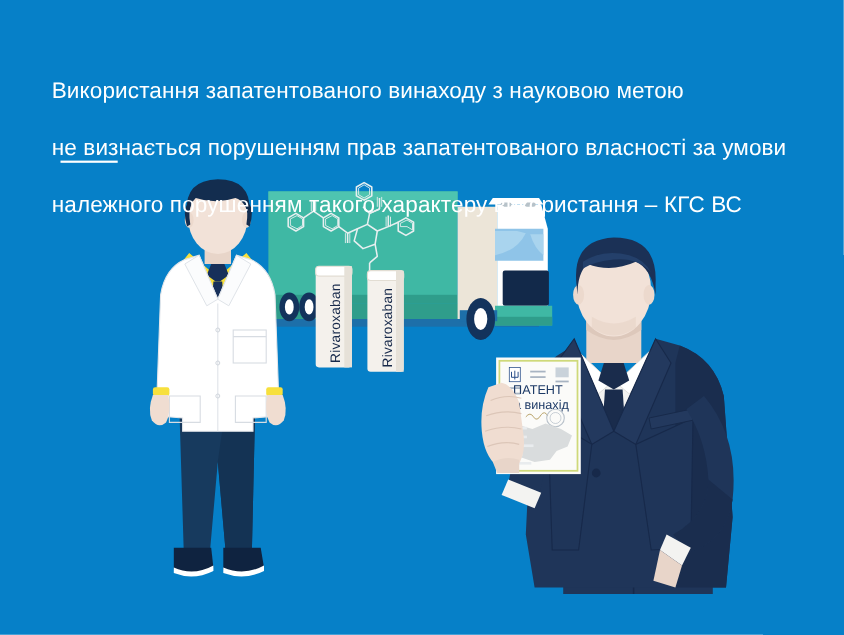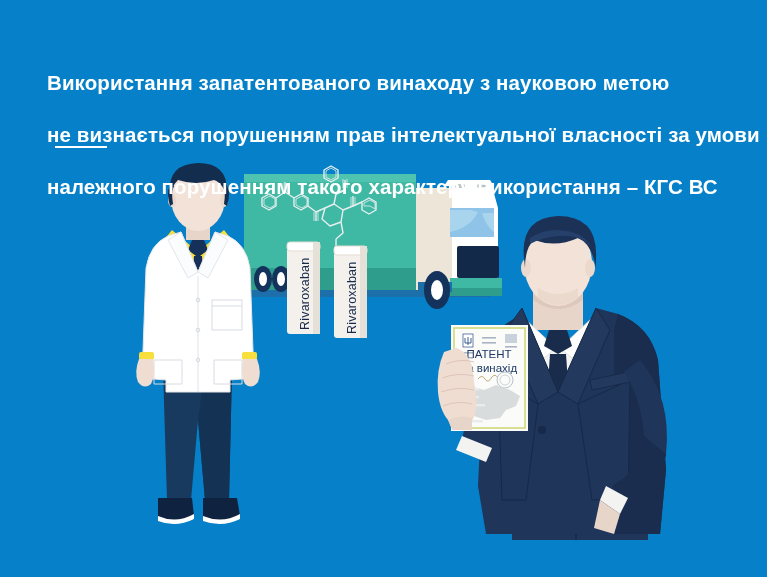--- a/index.html
+++ b/index.html
@@ -22,21 +22,21 @@
   }
   #headline {
     position: absolute;
     left: 47px;
     top: 44px;
     width: 690px;
     color: #ffffff;
     font-family: "Liberation Sans", sans-serif;
     font-size: 20.5px;
     line-height: 26px;
-    font-weight: 700;
+    font-weight: 400;
     letter-spacing: 0.1px;
     white-space: pre-line;
   }
   .headline-line {
     display: block;
     white-space: nowrap;
   }
   #headline-rule {
     position: absolute;
     left: 55px;
@@ -290,18 +290,18 @@
       <ellipse cx="526" cy="268" rx="5" ry="9" fill="#ecd9cd"></ellipse>
       <ellipse cx="590" cy="268" rx="5" ry="9" fill="#ecd9cd"></ellipse>
       <path d="M524 258 Q520 218 558 216 Q598 216 596 258 L596 268 Q592 244 578 238 Q556 248 534 240 Q525 248 525 268 Z" fill="#1b3156"></path>
       <path d="M530 238 Q548 226 572 232 Q586 236 592 248 Q580 234 558 236 Q540 238 530 244 Z" fill="#24406b"></path>
       <path d="M538 298 Q558 312 578 298 L578 288 Q558 300 538 288 Z" fill="#e6d2c5" opacity="0.55"></path>
     </g>
   </svg>
 
   <div id="headline">
     <span class="headline-line">Використання запатентованого винаходу з науковою метою</span>
-    <span class="headline-line">не визнається порушенням прав інтелектуальної власності за умови</span>
+    <span class="headline-line">не визнається порушенням прав запатентованого власності за умови</span>
     <span class="headline-line">належного порушенням такого характеру використання – КГС ВС</span>
   </div>
   <div id="headline-rule"></div>
 
 </div>
 
 </body></html>

